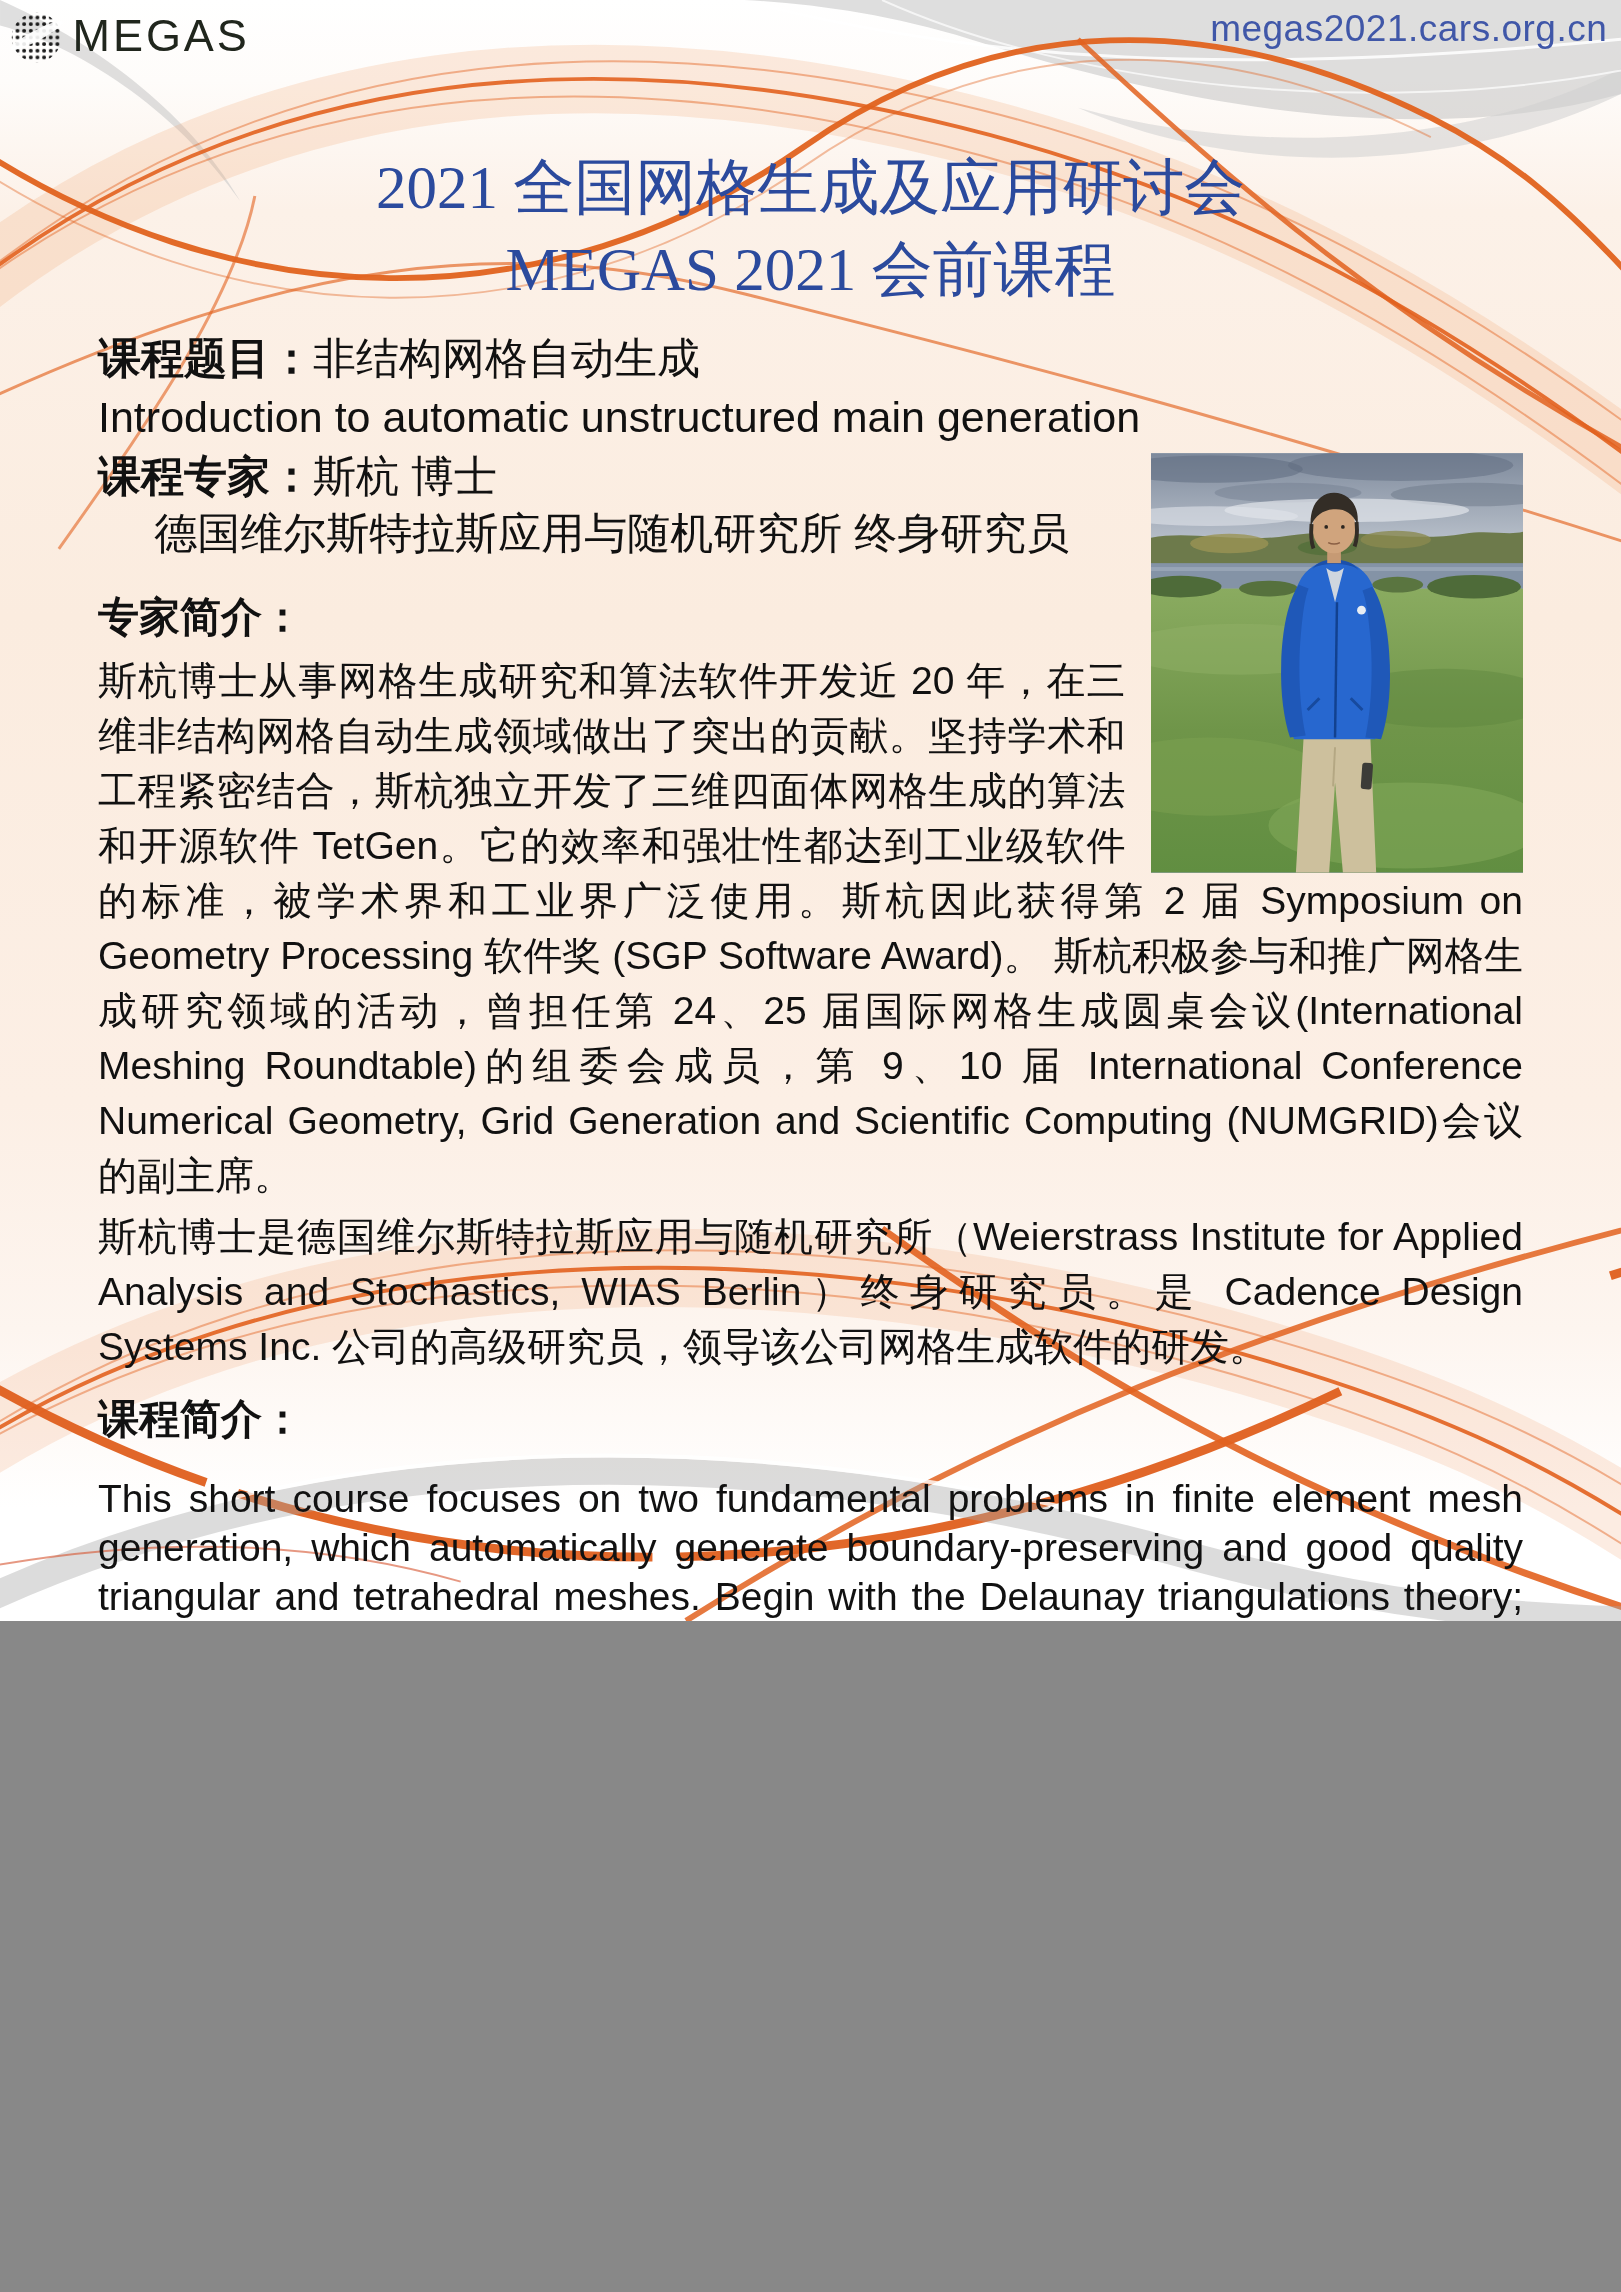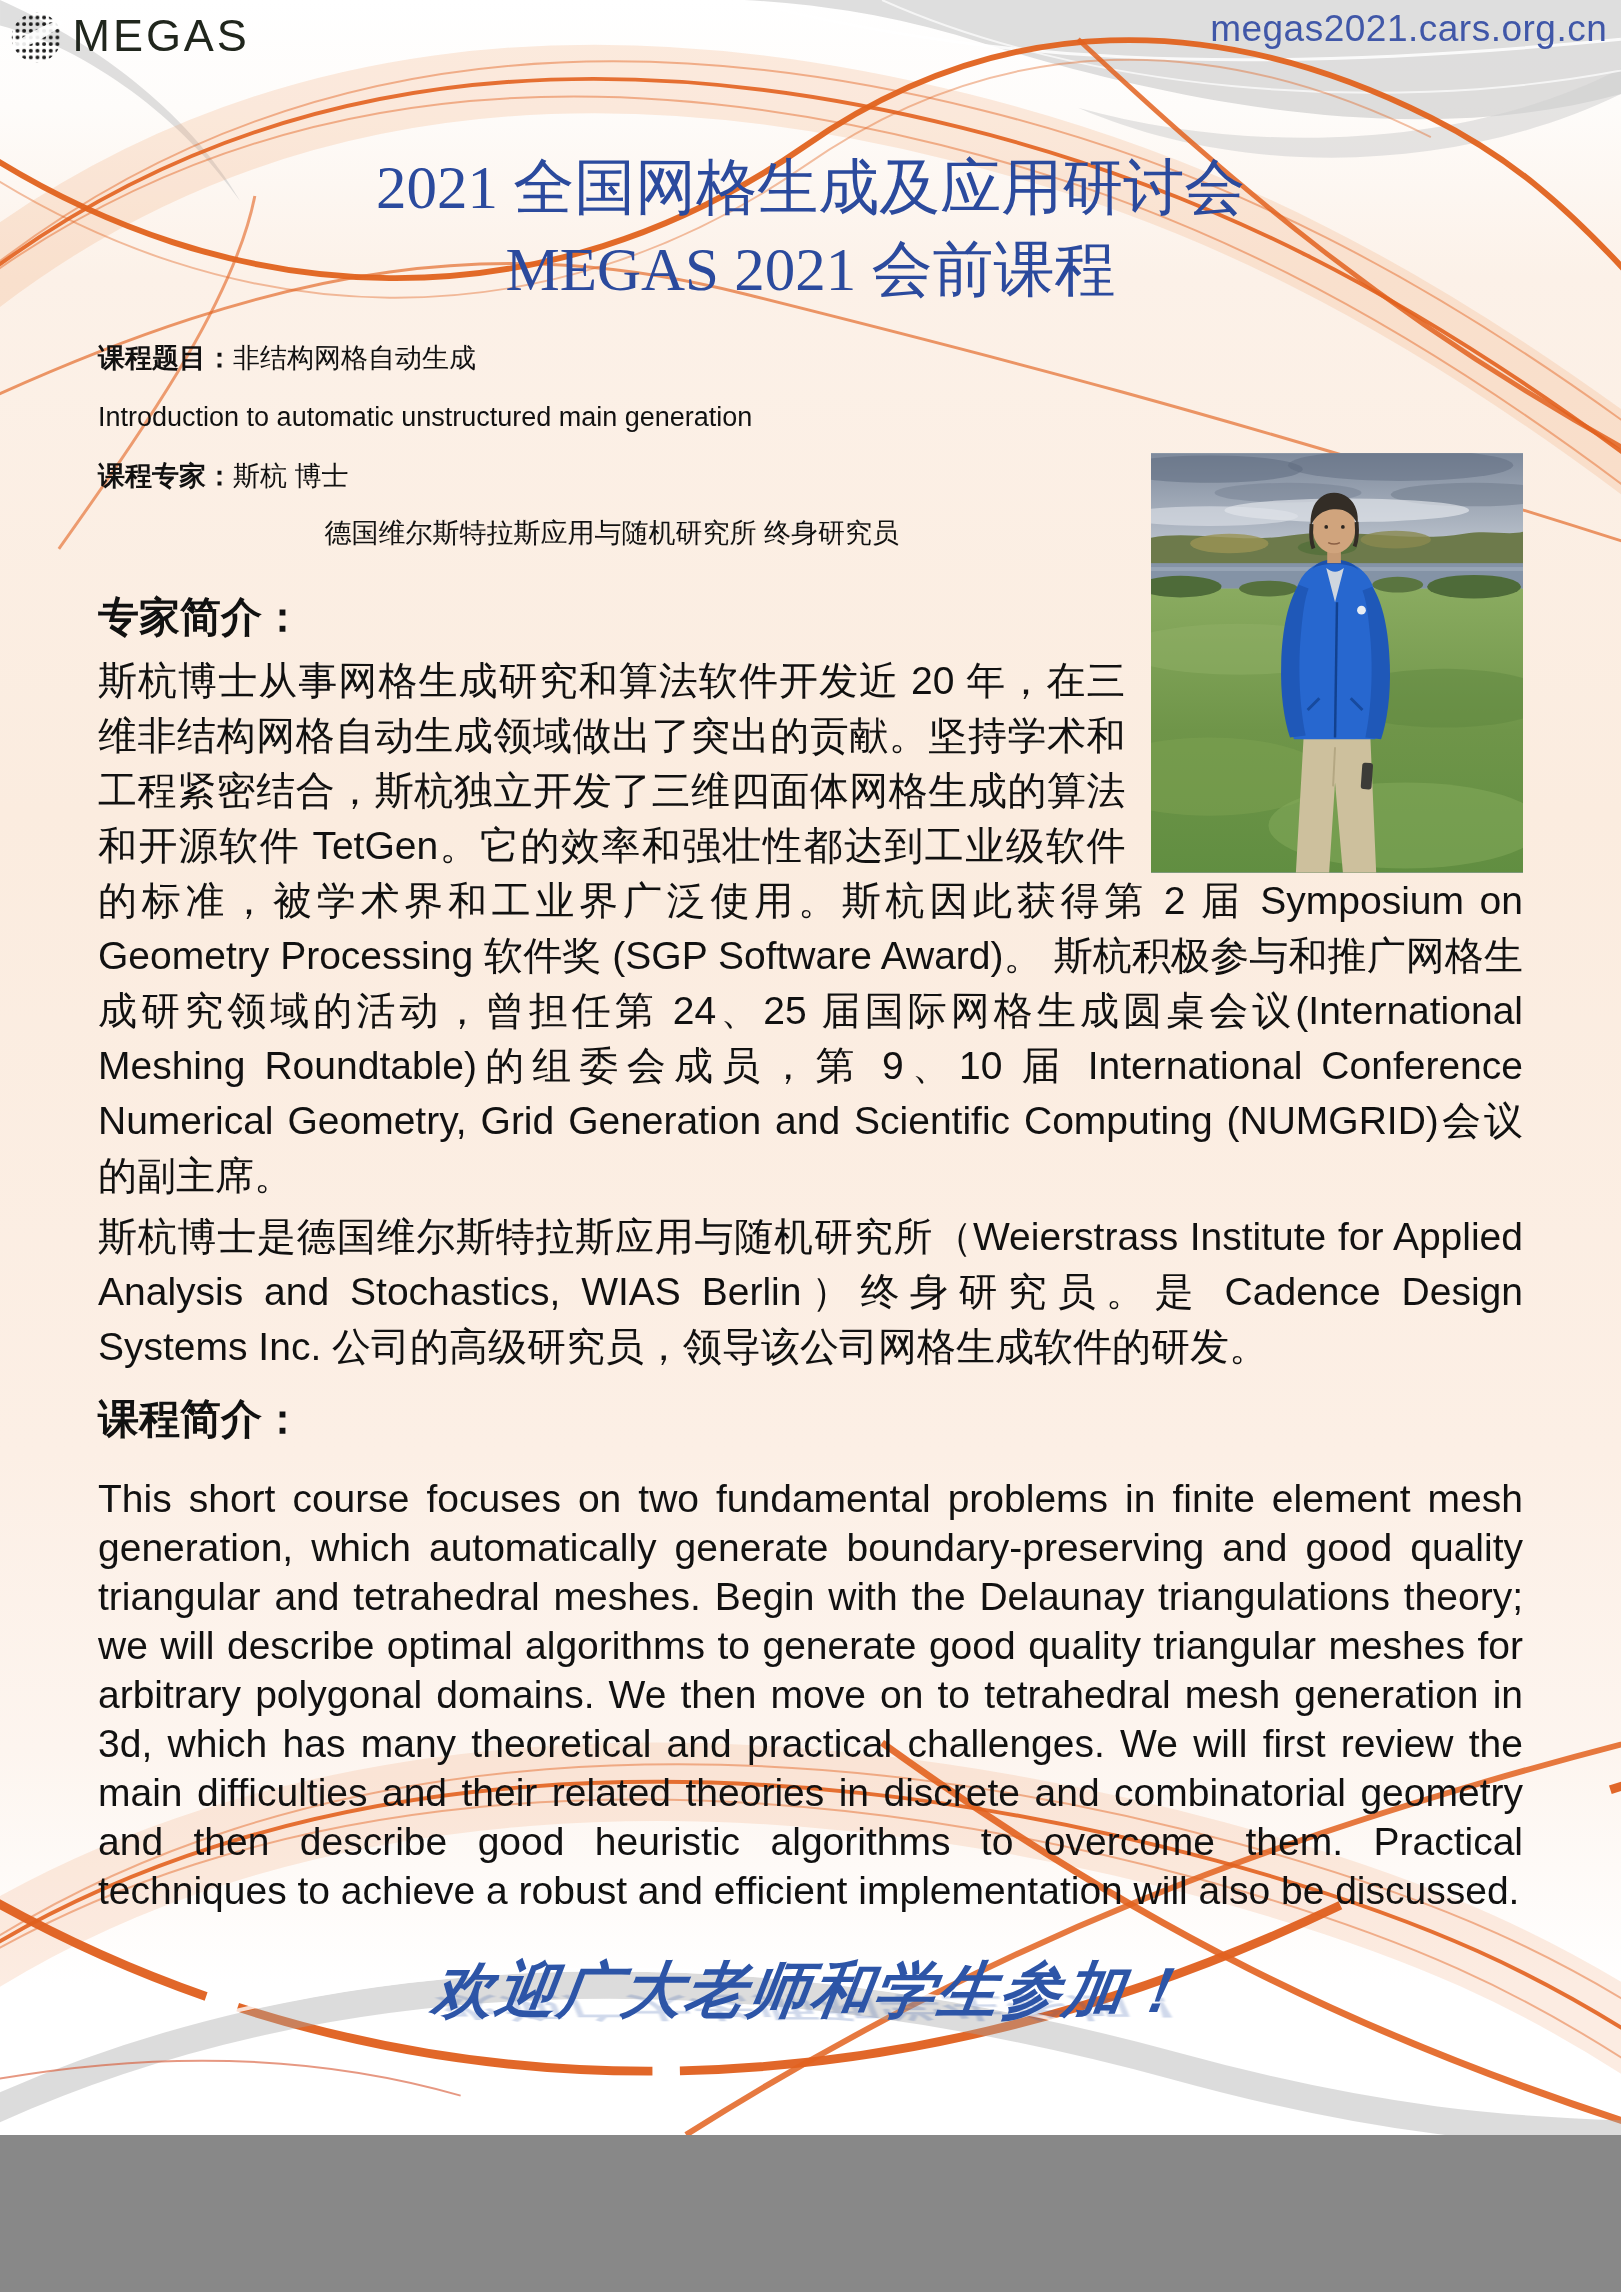--- a/index.html
+++ b/index.html
@@ -1,31 +1,31 @@
 <!DOCTYPE html>
 <html><head>
 <meta charset="utf-8">
 <style>
   html,body{margin:0;padding:0;background:#888;}
   .page{
-    position:relative;width:1621px;height:2135px;overflow:hidden;margin:0 auto;
+    position:relative;width:1621px;height:1621px;overflow:hidden;margin:0 auto;
     background:linear-gradient(180deg,#ffffff 0%,#fefcfa 5%,#fcf1e8 13%,#fbecdf 38%,#fcefe5 68%,#fdf5ef 82%,#ffffff 93%,#ffffff 100%);
     font-family:"Liberation Sans","DejaVu Sans",sans-serif;color:#111;
   }
   .deco{position:absolute;left:0;pointer-events:none;z-index:1;}
   .deco.top{top:0;}
   .deco.bottom{bottom:0;}
   .logo{position:absolute;top:7.8px;left:7.8px;display:flex;align-items:center;gap:7.8px;z-index:3;}
   .logo-text{font-size:45px;letter-spacing:2.9px;color:#20261d;font-weight:400;}
   .site-url{position:absolute;top:7.8px;right:13.7px;font-size:37px;color:#4057a8;z-index:3;letter-spacing:0.5px;}
   .title-block{position:absolute;top:147px;left:0;right:0;text-align:center;z-index:2;
     font-family:"Liberation Serif","DejaVu Serif",serif;font-weight:normal;color:#2b4a9d;
     font-size:61px;line-height:82px;}
   .content{position:absolute;top:329px;left:98px;right:98px;z-index:2;}
-  .line{font-size:27px;line-height:59px;margin:0;}
+  .line{font-size:43px;line-height:59px;margin:0;}
   .line.sm{line-height:55px;text-align:center;}
   .b{font-weight:bold;}
   .heading{font-size:41px;line-height:59px;font-weight:bold;margin:27.4px 0 0 0;}
   .heading.h2{margin-top:15.7px;}
   .para{font-size:39px;line-height:55px;margin:5.9px 0 0 0;text-align:justify;}
   .para.en{line-height:49px;margin-top:25px;}
   .time-line{margin-top:5.9px;line-height:63px;}
   .photo{float:right;width:372px;height:420px;margin:5.9px 0 0 25.5px;position:relative;overflow:hidden;background:#9aa5b2;}
   .photo svg{display:block;}
   .welcome-wrap{clear:both;margin-top:35px;text-align:center;}

